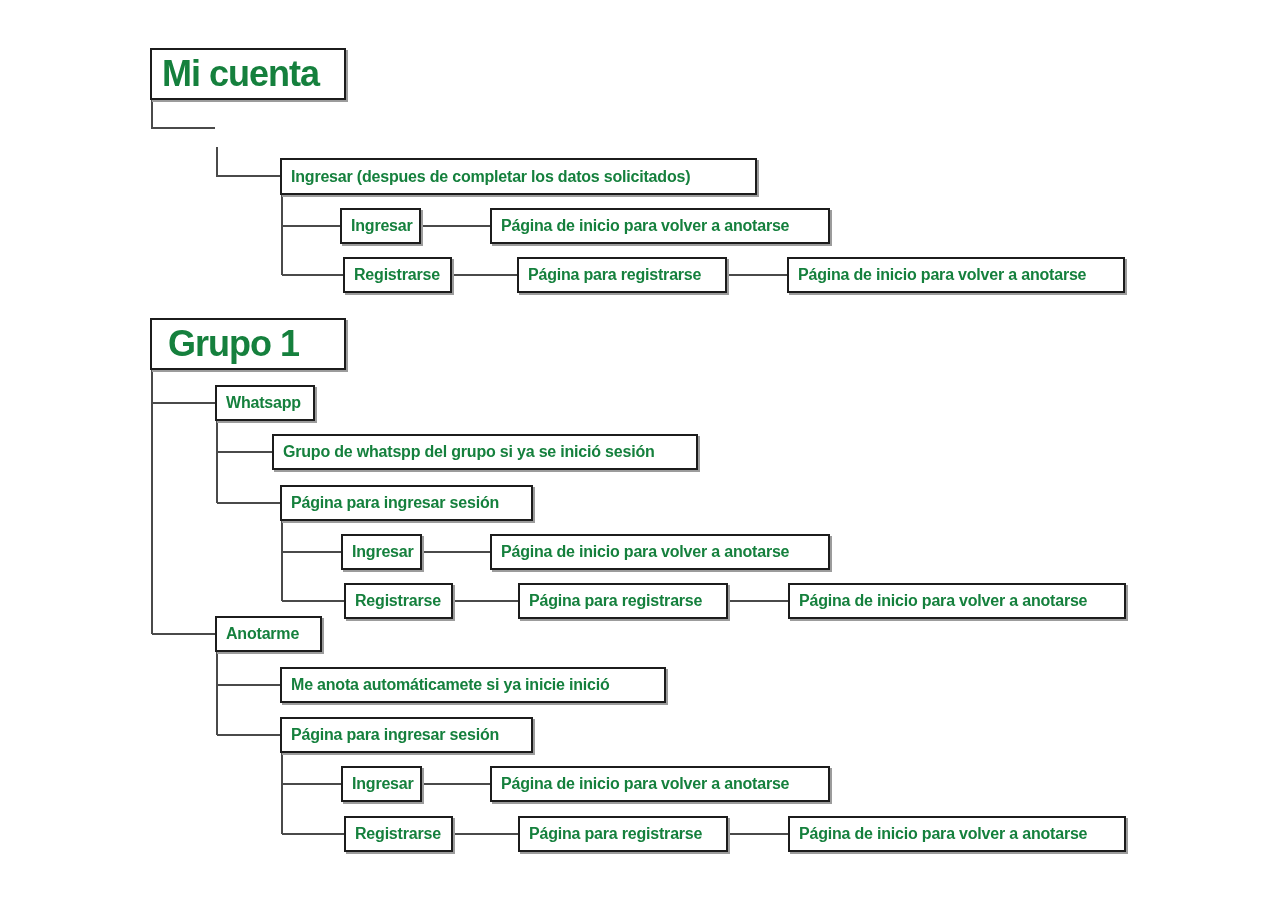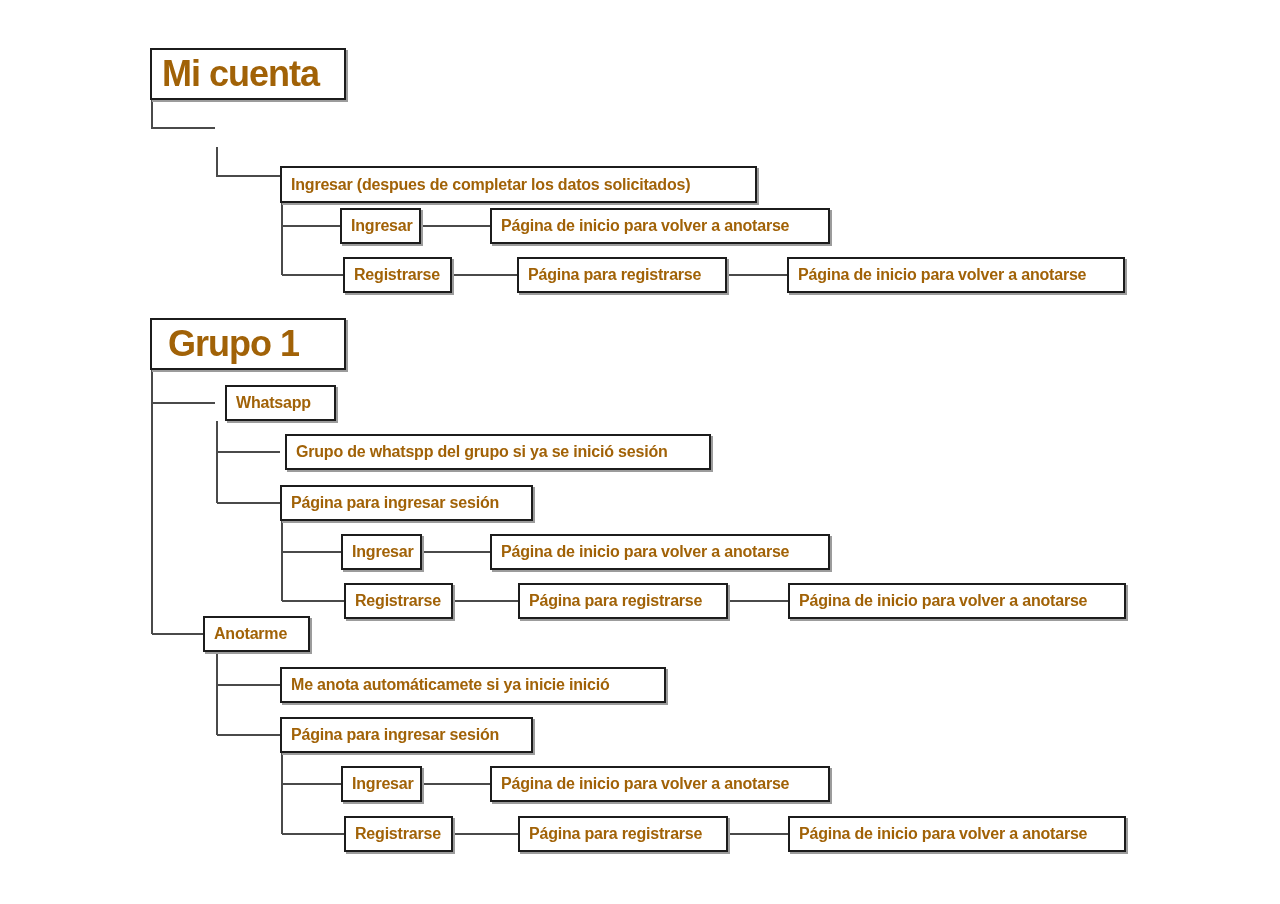--- a/index.html
+++ b/index.html
@@ -28,21 +28,21 @@
     border: 2px solid #1c1c1c;
     box-shadow: 2px 2px 0 #9c9c9c;
     display: flex;
     align-items: center;
     padding: 0 9px;
     font-weight: bold;
     font-size: 16px;
     letter-spacing: -0.2px;
     line-height: 1;
     white-space: nowrap;
-    color: #a16207;
+    color: #15803d;
     overflow: hidden;
   }
   .title-box {
     font-size: 36px;
     letter-spacing: -1px;
     padding: 0 10px;
   }
 </style>
 </head>
 <body>
@@ -79,45 +79,45 @@
     <path d="M282 784 H341"></path>
     <path d="M282 834 H344"></path>
     <path d="M422 784 H490"></path>
     <path d="M453 834 H518"></path>
     <path d="M728 834 H788"></path>
   </svg>
 
   <div class="box title-box" style="left:150px; top:48px;  width:196px; height:52px;">Mi cuenta</div>
 
 
-  <div class="box" style="left:280px; top:158px; width:477px; height:37px;margin-top:8px;">Ingresar (despues de completar los datos solicitados)</div>
+  <div class="box" style="left:280px; top:158px; width:477px; height:37px;">Ingresar (despues de completar los datos solicitados)</div>
 
   <div class="box" style="left:340px; top:208px; width:81px;  height:36px;">Ingresar</div>
   <div class="box" style="left:490px; top:208px; width:340px; height:36px;">Página de inicio para volver a anotarse</div>
 
   <div class="box" style="left:343px; top:257px; width:109px; height:36px;">Registrarse</div>
   <div class="box" style="left:517px; top:257px; width:210px; height:36px;">Página para registrarse</div>
   <div class="box" style="left:787px; top:257px; width:338px; height:36px;">Página de inicio para volver a anotarse</div>
 
   <div class="box title-box" style="left:150px; top:318px; width:196px; height:52px;padding-left:16px;">Grupo 1</div>
 
-  <div class="box" style="left:225px; top:385px; width:111px; height:36px;">Whatsapp</div>
+  <div class="box" style="left:215px; top:385px; width:100px; height:36px;">Whatsapp</div>
 
-  <div class="box" style="left:285px; top:434px; width:426px; height:36px;">Grupo de whatspp del grupo si ya se inició sesión</div>
+  <div class="box" style="left:272px; top:434px; width:426px; height:36px;">Grupo de whatspp del grupo si ya se inició sesión</div>
 
   <div class="box" style="left:280px; top:485px; width:253px; height:36px;">Página para ingresar sesión</div>
 
   <div class="box" style="left:341px; top:534px; width:81px;  height:36px;">Ingresar</div>
   <div class="box" style="left:490px; top:534px; width:340px; height:36px;">Página de inicio para volver a anotarse</div>
 
   <div class="box" style="left:344px; top:583px; width:109px; height:36px;">Registrarse</div>
   <div class="box" style="left:518px; top:583px; width:210px; height:36px;">Página para registrarse</div>
   <div class="box" style="left:788px; top:583px; width:338px; height:36px;">Página de inicio para volver a anotarse</div>
 
-  <div class="box" style="left:203px; top:616px; width:107px; height:36px;">Anotarme</div>
+  <div class="box" style="left:215px; top:616px; width:107px; height:36px;">Anotarme</div>
 
   <div class="box" style="left:280px; top:667px; width:386px; height:36px;">Me anota automáticamete si ya inicie inició</div>
 
   <div class="box" style="left:280px; top:717px; width:253px; height:36px;">Página para ingresar sesión</div>
 
   <div class="box" style="left:341px; top:766px; width:81px;  height:36px;">Ingresar</div>
   <div class="box" style="left:490px; top:766px; width:340px; height:36px;">Página de inicio para volver a anotarse</div>
 
   <div class="box" style="left:344px; top:816px; width:109px; height:36px;">Registrarse</div>
   <div class="box" style="left:518px; top:816px; width:210px; height:36px;">Página para registrarse</div>

